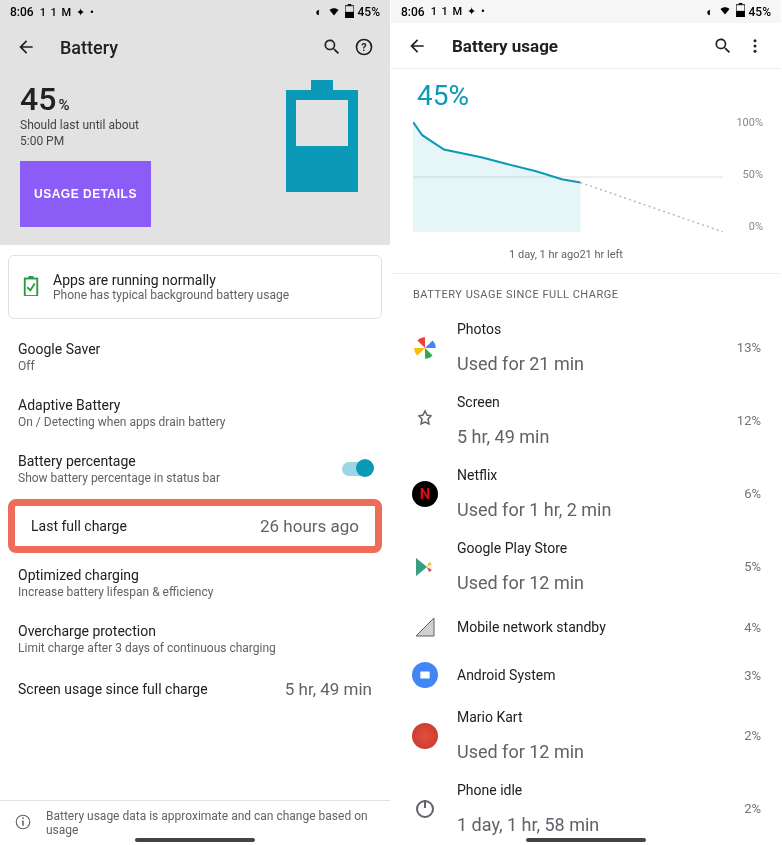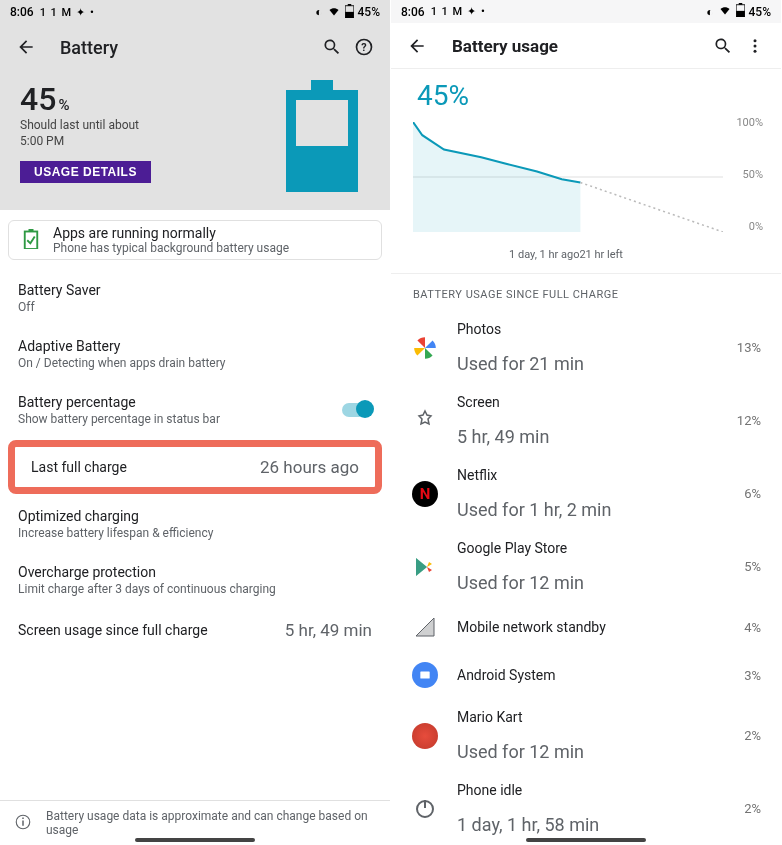--- a/index.html
+++ b/index.html
@@ -10,26 +10,26 @@
 .statusbar .right{margin-left:auto;display:flex;align-items:center;gap:4px}
 .appbar{background:#e2e2e2;display:flex;align-items:center;height:46px;padding:0 10px}
 .appbar .title{font-size:18px;font-weight:500;margin-left:18px}
 .appbar .spacer{flex:1}
 .iconbtn{width:32px;height:32px;display:flex;align-items:center;justify-content:center;cursor:pointer}
 .hero{background:#e2e2e2;padding:10px 20px 18px 20px;display:flex}
 .hero-col{flex:1}
 .pct{font-size:32px;font-weight:500}
 .pct .unit{font-size:15px;margin-left:2px}
 .est{font-size:12px;color:#444;line-height:1.3;max-width:140px}
-.btn-details{margin-top:12px;background:#4c1d95;color:#fff;font-size:12px;font-weight:700;letter-spacing:.5px;padding:4px 14px;border:none;cursor:pointer}
+.btn-details{margin-top:12px;background:#8b5cf6;color:#fff;font-size:12px;font-weight:700;letter-spacing:.5px;padding:26px 14px;border:none;cursor:pointer}
 .battery-big{width:72px;height:112px;margin-left:auto;margin-right:12px;position:relative}
 .battery-big .cap{width:22px;height:10px;background:#0b99b8;margin:0 auto}
 .battery-big .body{width:72px;height:102px;background:#0b99b8;position:relative}
 .battery-big .fill{position:absolute;left:10px;right:10px;top:10px;height:46px;background:#e2e2e2}
-.card{border:1px solid #e0e0e0;border-radius:6px;margin:10px 8px;padding:4px 14px;display:flex;align-items:center;gap:14px}
+.card{border:1px solid #e0e0e0;border-radius:6px;margin:10px 8px;padding:16px 14px;display:flex;align-items:center;gap:14px}
 .card .lines .t1{font-size:14px}
 .card .lines .t2{font-size:12px;color:#5f6368}
 .list{padding:0 0 0 0}
 .row{display:flex;align-items:center;padding:12px 18px;cursor:pointer;position:relative}
 .row .lines{flex:1;margin-left:0}
 .row .t1{font-size:14px;color:#202124}
 .row .t2{font-size:12px;color:#5f6368;margin-top:2px}
 .row .val{font-size:17px;color:#5f6368;margin-left:10px}
 .toggle{width:30px;height:14px;border-radius:10px;background:rgba(11,153,184,.4);position:relative}
 .toggle::after{content:"";position:absolute;right:-2px;top:-3px;width:18px;height:18px;border-radius:50%;background:#0b99b8}
@@ -119,21 +119,21 @@
             <path d="M2 9l2.5 2.5L8 6" stroke="#2e9943" stroke-width="1.5" fill="none"></path>
           </svg></span>
       <div class="lines">
         <div class="t1">Apps are running normally</div>
         <div class="t2">Phone has typical background battery usage</div>
       </div>
     </div>
     <div class="list" id="left-list">
         <div class="row">
           <div class="lines">
-            <div class="t1">Battery Saver</div>
+            <div class="t1">Google Saver</div>
             <div class="t2">Off</div>
           </div>
         </div>
         <div class="row">
           <div class="lines">
             <div class="t1">Adaptive Battery</div>
             <div class="t2">On / Detecting when apps drain battery</div>
           </div>
         </div>
         <div class="row">

